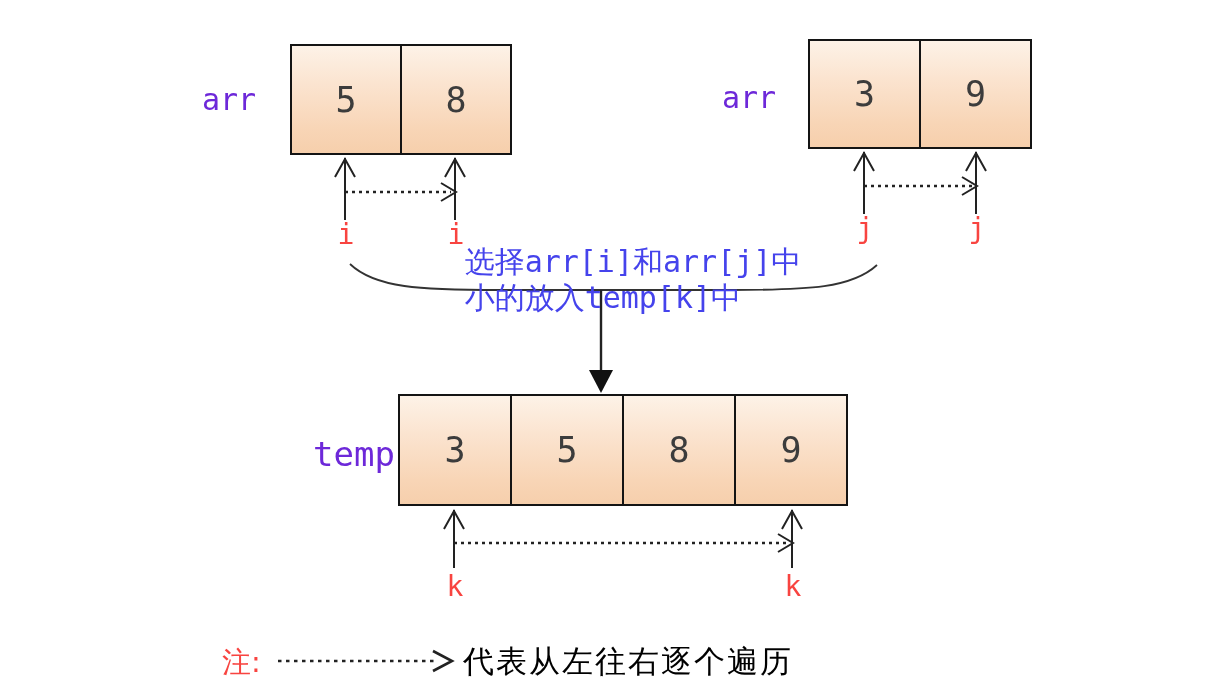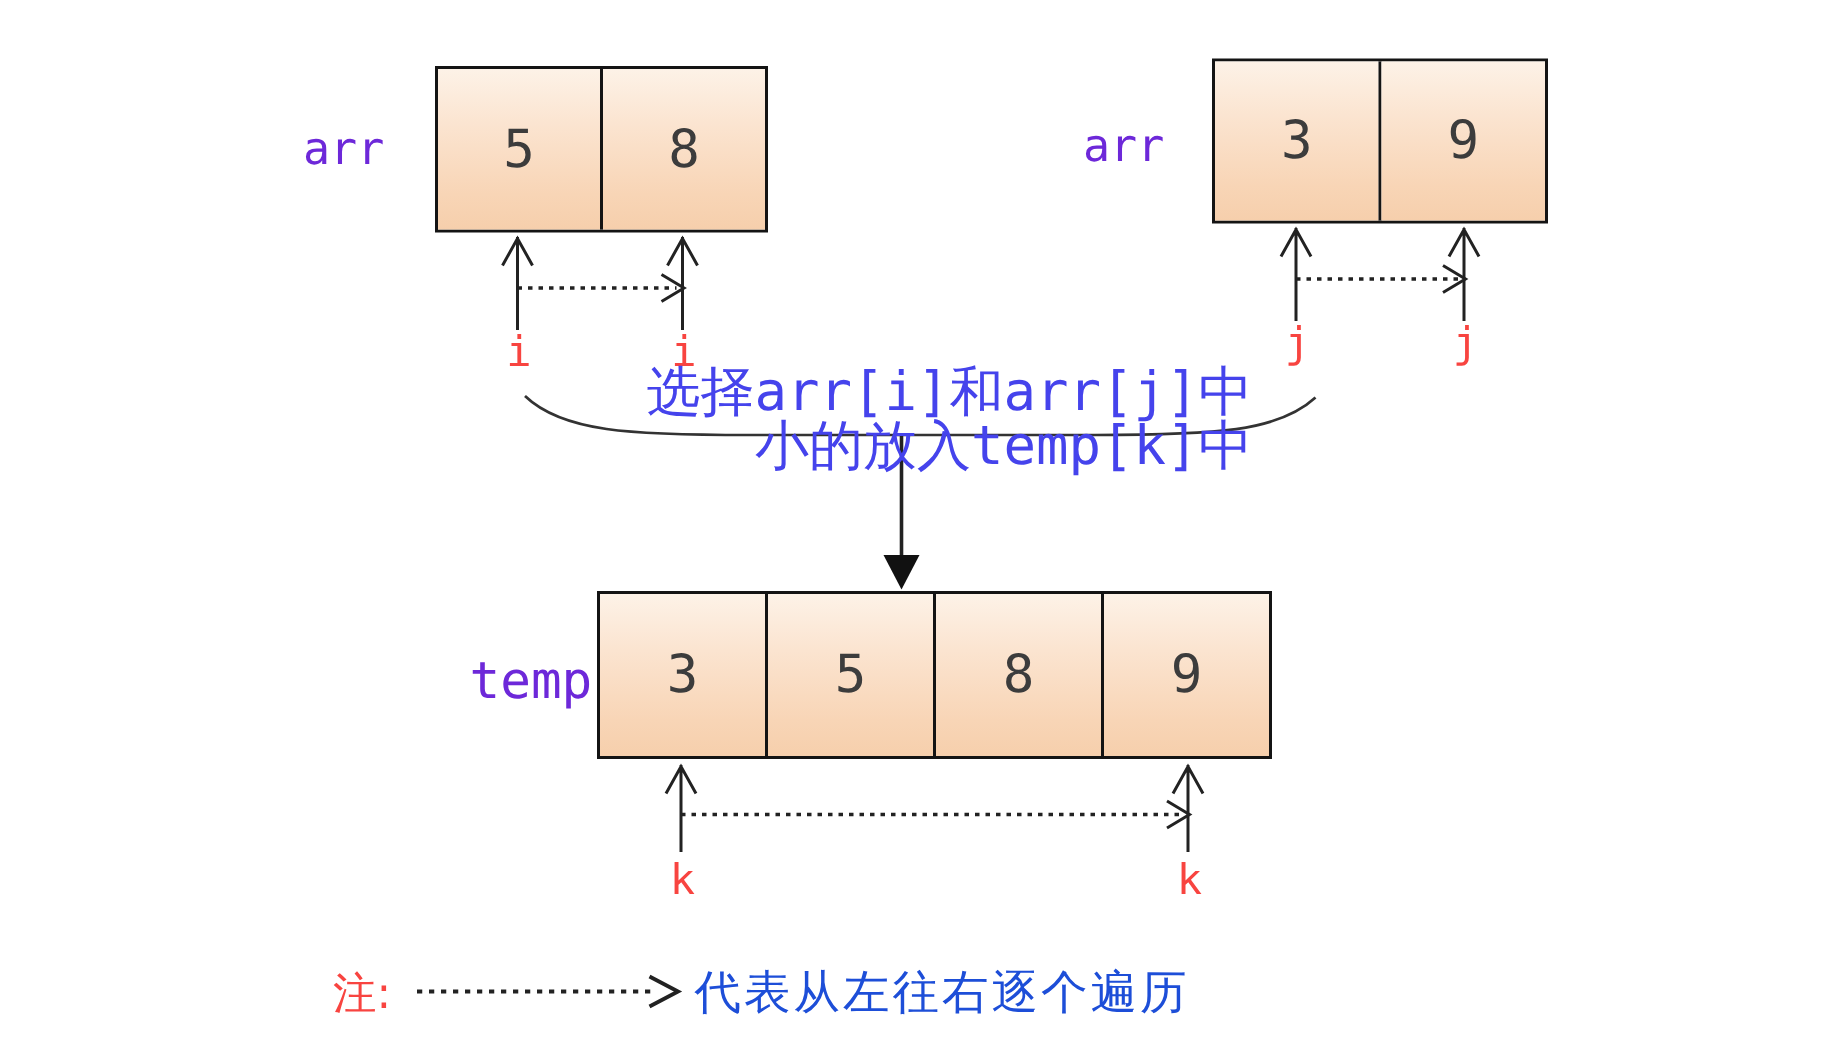--- a/index.html
+++ b/index.html
@@ -26,31 +26,31 @@
     font-size:35px;color:#3c3c3c;
   }
   .cell:last-child{border-right:none;}
   
   .ptr-label{
     font-family:"DejaVu Sans Mono","Liberation Mono",monospace;
     font-size:28px;color:#f84440;transform:translateX(-50%);white-space:nowrap;
   }
   
   .annotation{
-    text-align:right;transform:translateX(-50%);
+    text-align:left;transform:translateX(-50%);
     font-family:"DejaVu Sans Mono","Liberation Mono",monospace;
-    font-size:36px;line-height:36px;color:#4543ec;white-space:nowrap;
+    font-size:30px;line-height:36px;color:#4543ec;white-space:nowrap;
   }
   
   .note-prefix{
     font-size:29px;color:#f84440;white-space:nowrap;
     font-family:"DejaVu Sans","Liberation Sans",sans-serif;
   }
   .note-text{
-    font-size:31px;color:#1d4ed8;white-space:nowrap;letter-spacing:2px;
+    font-size:31px;color:#000000;white-space:nowrap;letter-spacing:2px;
     font-family:"DejaVu Sans","Liberation Sans",sans-serif;
   }
   svg.overlay{position:absolute;left:0;top:0;pointer-events:none;}
 </style>
 </head>
 <body>
 
 <svg class="overlay" width="1218" height="692" viewBox="0 0 1218 692">
 
   <g stroke="#222" stroke-width="2" fill="none">

